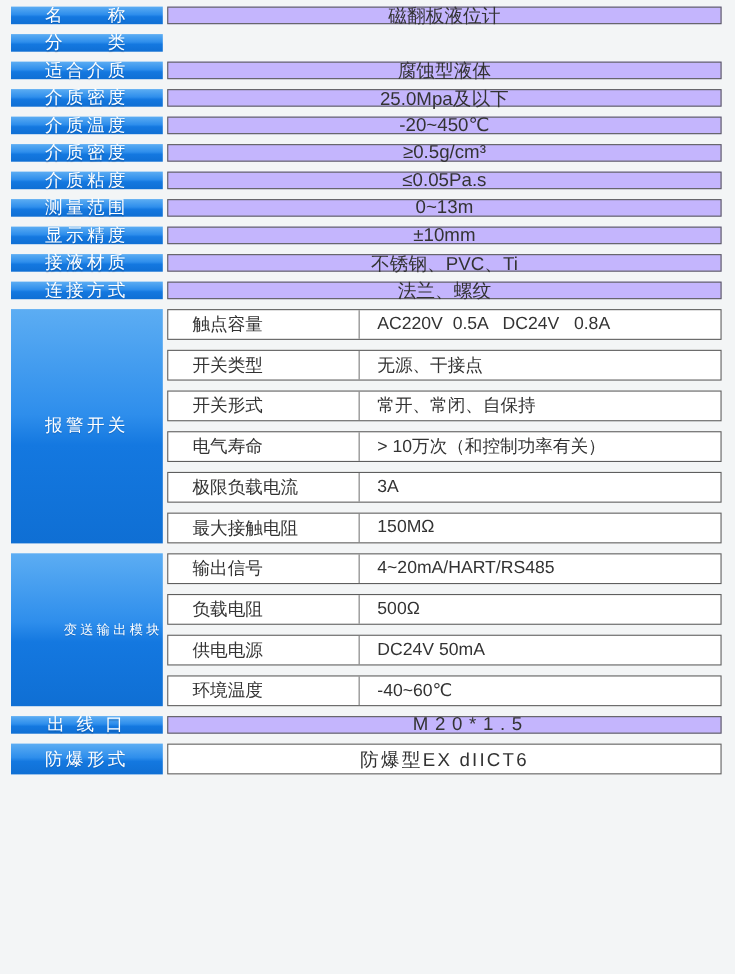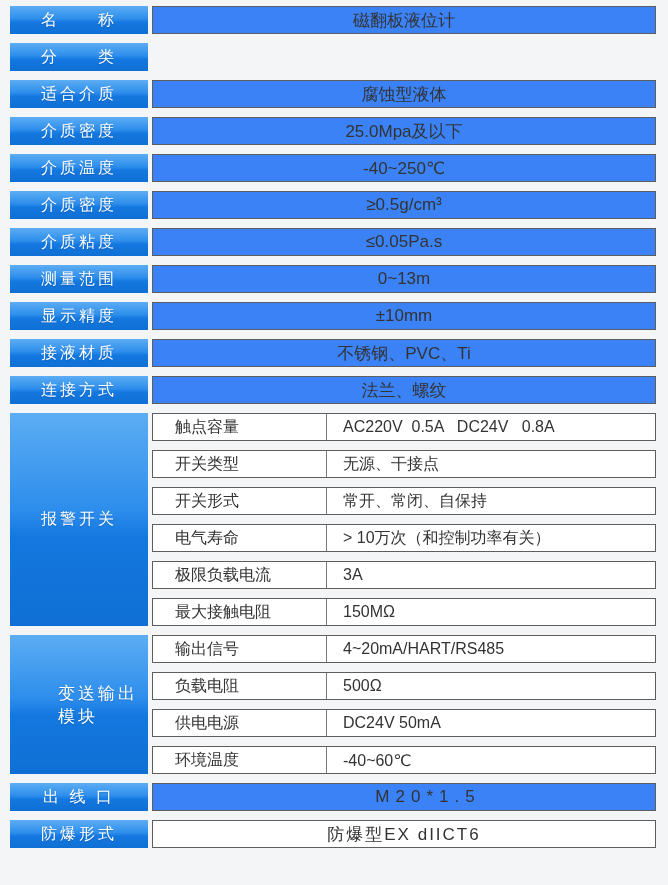--- a/index.html
+++ b/index.html
@@ -5,37 +5,37 @@
   * { margin:0; padding:0; box-sizing:border-box; }
   html,body { width:668px; height:885px; }
   body {
     background:#f3f5f6;
     font-family:"Liberation Sans","DejaVu Sans",sans-serif;
     overflow:hidden;
   }
   .sheet { padding:6px 12px 0 10px; }
 
   .row, .group { display:flex; align-items:stretch; margin-bottom:9px; }
-  .row { height:28px; }
+  .row { height:16px; }
   .group:last-child { margin-bottom:0; }
 
   .blue {
     width:138px; flex:none;
     background:linear-gradient(180deg,#5cadf3 0%,#2e8eec 45%,#1478e0 58%,#0f6fd4 100%);
     color:#fff;
     display:flex; align-items:center; justify-content:center;
     font-size:16px; letter-spacing:3px;
     text-shadow:0 1px 1px rgba(0,40,90,.25);
     white-space:pre-wrap;
   }
-  .blue.tight { font-size:17px; letter-spacing:3px;padding-left:48px; }
+  .blue.tight { font-size:12px; letter-spacing:3px;padding-left:48px; }
 
   .white {
     flex:1; margin-left:4px;
-    background:#3b82f6; border:1.5px solid #5e5e5e;
+    background:#c4b5fd; border:1.5px solid #5e5e5e;
     display:flex; align-items:center; justify-content:center;
     font-size:17px; color:#333;
     white-space:pre-wrap;
   }
   .ls-wide { letter-spacing:6px;padding-left:48px; }
 
   .subs { flex:1; margin-left:4px; display:flex; flex-direction:column; row-gap:9px; }
   .sub {
     height:28px; background:#fff; border:1.5px solid #5e5e5e;
     display:flex; align-items:stretch;
@@ -64,21 +64,21 @@
     <div class="white">腐蚀型液体</div>
   </div>
 
   <div class="row">
     <div class="blue">介质密度</div>
     <div class="white">25.0Mpa及以下</div>
   </div>
 
   <div class="row">
     <div class="blue">介质温度</div>
-    <div class="white">-40~250℃</div>
+    <div class="white">-20~450℃</div>
   </div>
 
   <div class="row">
     <div class="blue">介质密度</div>
     <div class="white">≥0.5g/cm³</div>
   </div>
 
   <div class="row">
     <div class="blue">介质粘度</div>
     <div class="white">≤0.05Pa.s</div>

